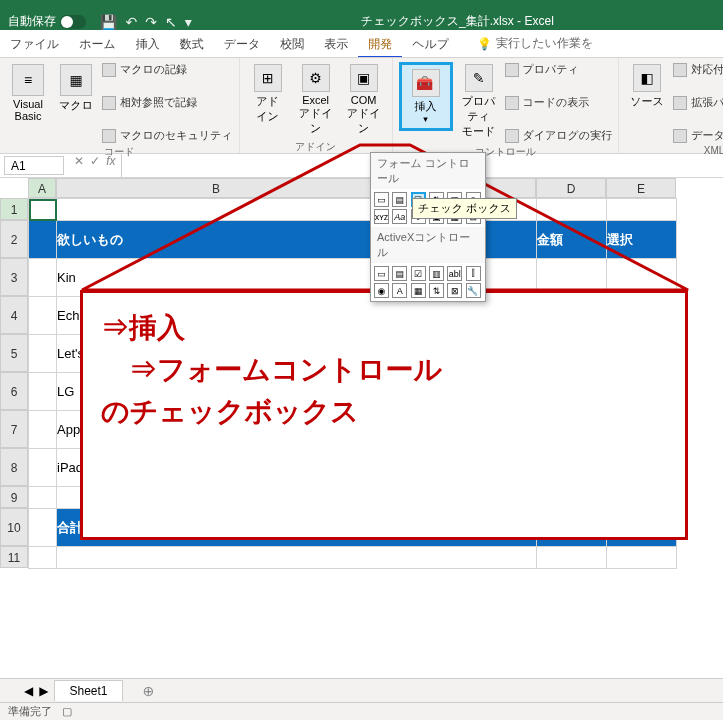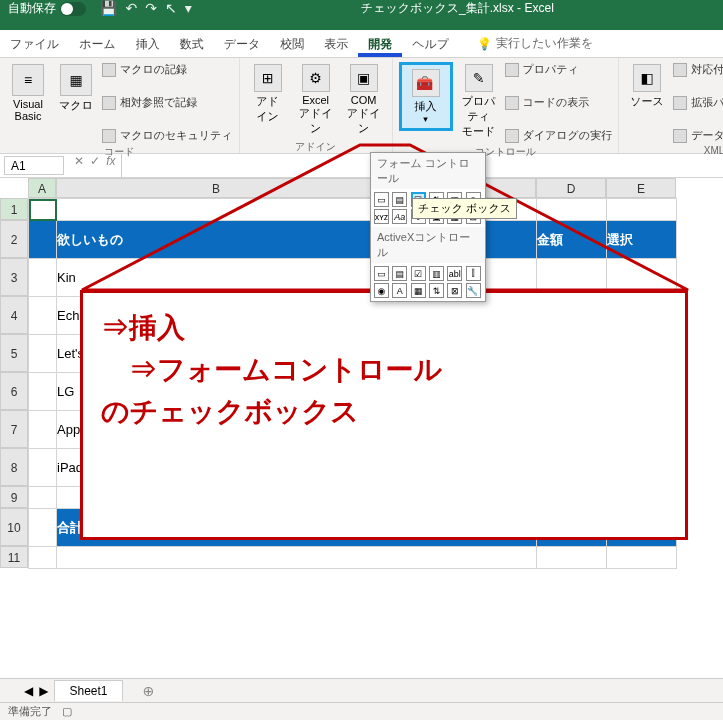--- a/index.html
+++ b/index.html
@@ -1,30 +1,30 @@
 <!DOCTYPE html>
 <html><head>
 <meta charset="utf-8">
 <style>
 * { margin: 0; padding: 0; box-sizing: border-box; font-family: "Yu Gothic UI", "Meiryo", sans-serif; }
 body { background: #fff; width: 723px; height: 720px; overflow: hidden; position: relative; }
 
 
-.titlebar { background: #217346; height: 30px; display: flex; align-items: flex-start; color: #fff; font-size: 12px; }
+.titlebar { background: #217346; height: 30px; display: flex; align-items: flex-end; color: #fff; font-size: 12px; }
 .titlebar .autosave { display: flex; align-items: center; gap: 4px; padding: 0 8px; }
 .titlebar .toggle { width: 26px; height: 14px; background: #1a5c38; border-radius: 7px; position: relative; }
 .titlebar .toggle::after { content: ""; position: absolute; left: 1px; top: 1px; width: 12px; height: 12px; background: #fff; border-radius: 50%; }
 .titlebar .qat { display: flex; gap: 8px; align-items: center; padding-left: 6px;}
 .titlebar .qat span { font-size: 14px; opacity: .9; }
 .titlebar .title { flex: 1; text-align: center; }
 
 
 .tabs { display: flex; background: #fff; border-bottom: 1px solid #d4d4d4; height: 28px; font-size: 12px; }
 .tab { padding: 6px 10px; color: #444; cursor: pointer; }
-.tab.active { color: #14532d; border-bottom: 4px solid #1d4ed8; font-weight: 700; }
+.tab.active { color: #a16207; border-bottom: 1px solid #1d4ed8; font-weight: 400; }
 .tell-me { margin-left: 18px; color: #666; display: flex; align-items: center; gap: 4px; }
 
 
 .ribbon { background: #f3f2f1; border-bottom: 1px solid #d4d4d4; display: flex; height: 96px; font-size: 11px; }
 .group { border-right: 1px solid #e1e1e1; padding: 4px 6px 2px; display: flex; flex-direction: column; }
 .group-body { flex: 1; display: flex; gap: 4px; align-items: flex-start; }
 .group-label { text-align: center; color: #666; font-size: 10px; padding-top: 2px; }
 .rbtn { display: flex; flex-direction: column; align-items: center; justify-content: center; padding: 2px 4px; cursor: pointer; text-align: center; min-width: 44px; }
 .rbtn .icn { width: 28px; height: 28px; background: #e8e8e8; border: 1px solid #bbb; margin-bottom: 2px; display: flex; align-items: center; justify-content: center; font-size: 14px; }
 .rbtn.big .icn { width: 32px; height: 32px; }

